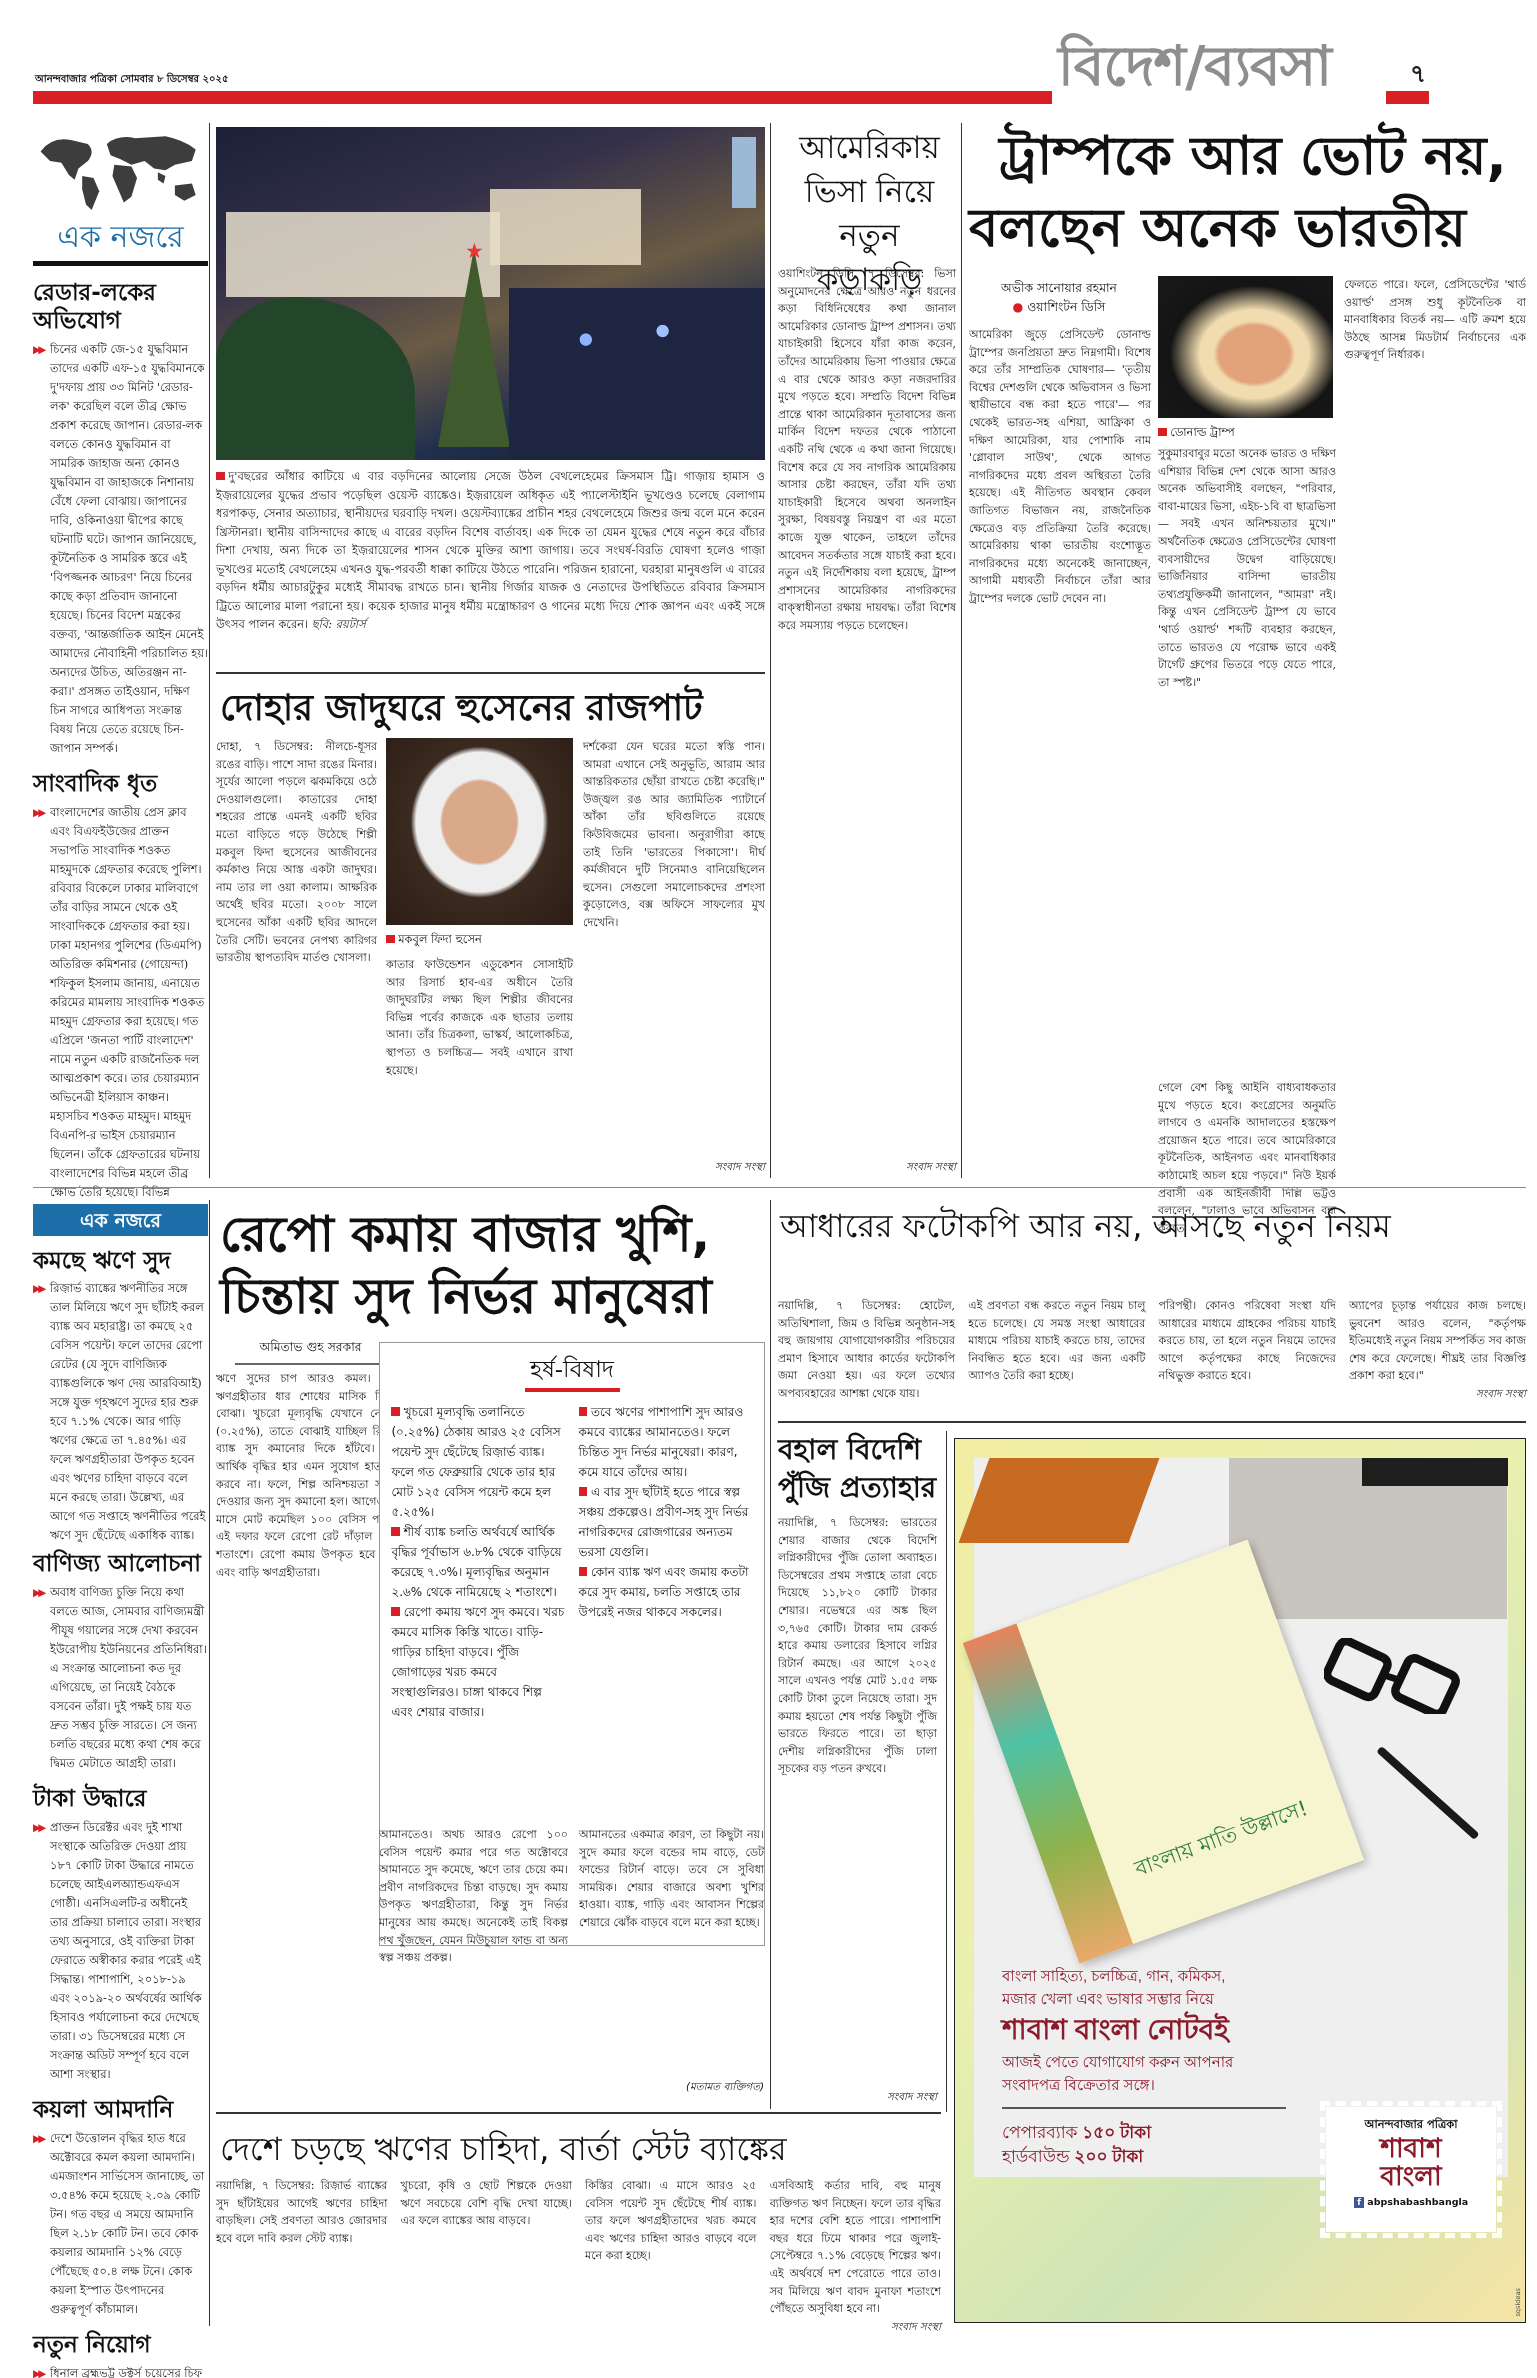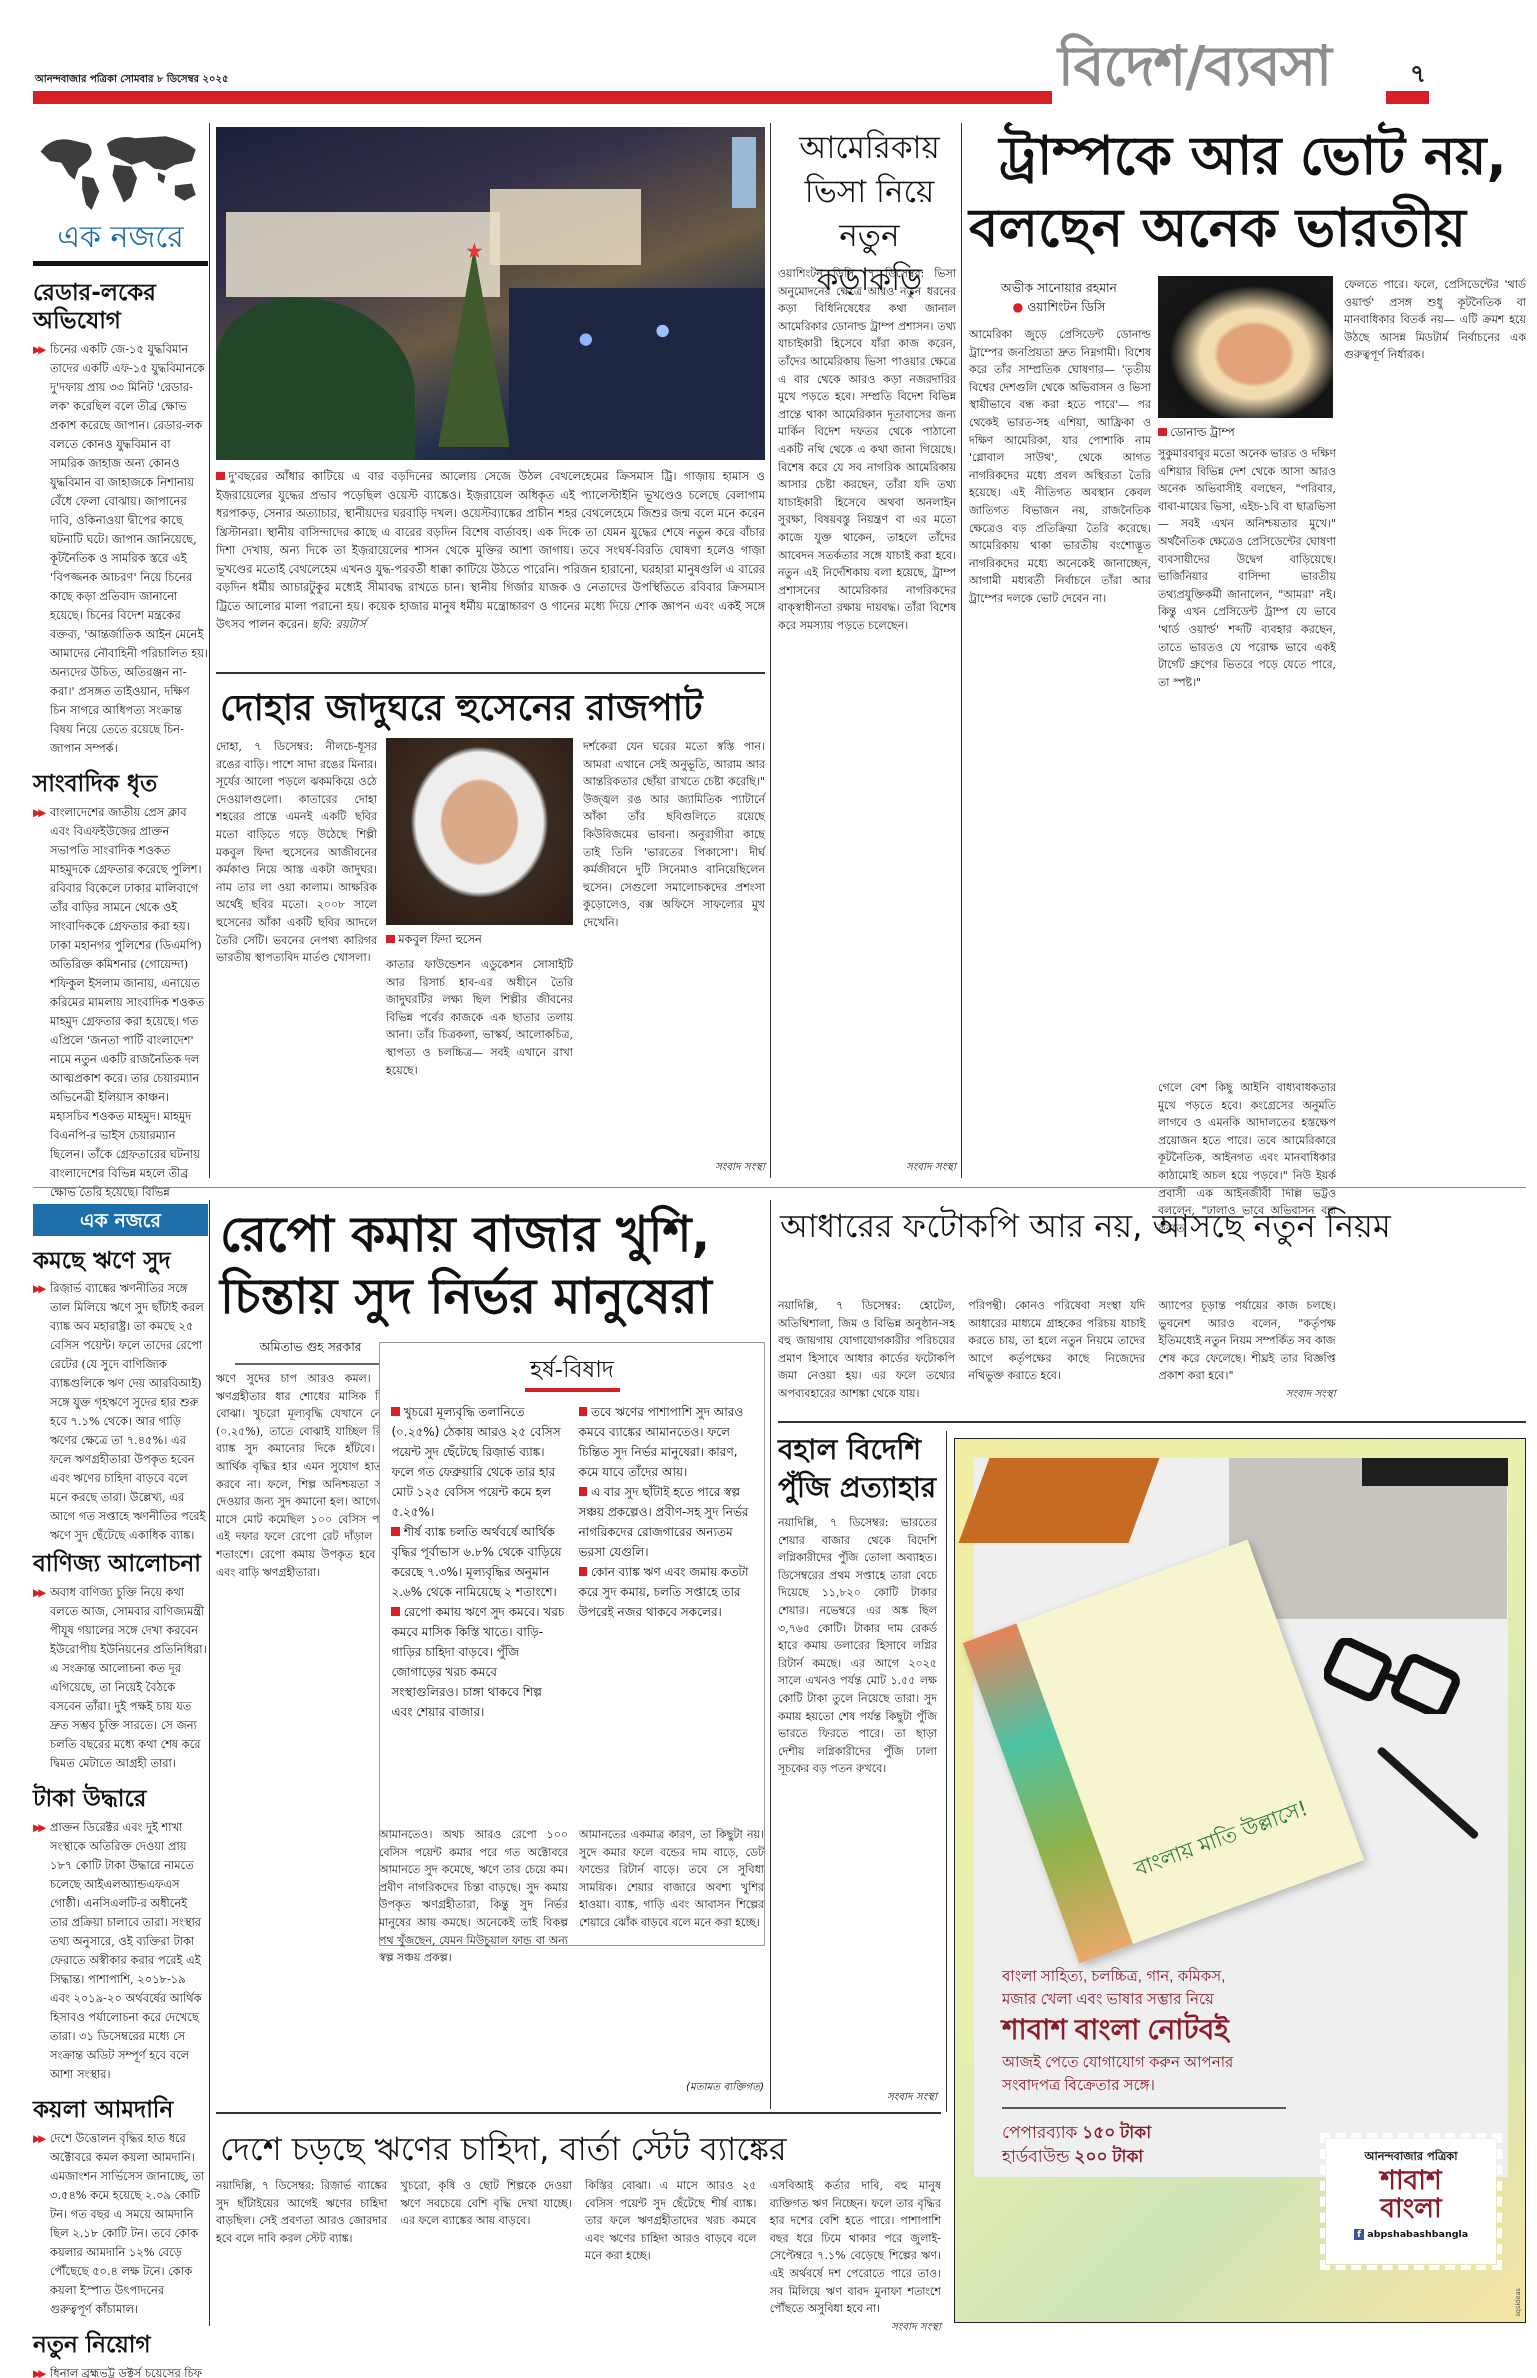--- a/index.html
+++ b/index.html
@@ -160,20 +160,21 @@
 </div>
 <div class="abs txt" style="left:379px;top:1826px;width:189px;">আমানতেও। অথচ আরও রেপো ১০০ বেসিস পয়েন্ট কমার পরে গত অক্টোবরে আমানতে সুদ কমেছে, ঋণে তার চেয়ে কম। প্রবীণ নাগরিকদের চিন্তা বাড়ছে। সুদ কমায় উপকৃত ঋণগ্রহীতারা, কিন্তু সুদ নির্ভর মানুষের আয় কমছে। অনেকেই তাই বিকল্প পথ খুঁজছেন, যেমন মিউচুয়াল ফান্ড বা অন্য স্বল্প সঞ্চয় প্রকল্প।</div>
 <div class="abs txt" style="left:579px;top:1826px;width:185px;">আমানতের একমাত্র কারণ, তা কিছুটা নয়। সুদে কমার ফলে বন্ডের দাম বাড়ে, ডেট ফান্ডের রিটার্ন বাড়ে। তবে সে সুবিধা সাময়িক। শেয়ার বাজারে অবশ্য খুশির হাওয়া। ব্যাঙ্ক, গাড়ি এবং আবাসন শিল্পের শেয়ারে ঝোঁক বাড়বে বলে মনে করা হচ্ছে।</div>
 <div class="abs credit" style="left:579px;top:2078px;width:185px;">(মতামত ব্যক্তিগত)</div>
 
 <div class="vrule" style="left:770px;top:1200px;height:909px;"></div>
 
 <div class="abs hd" style="left:780px;top:1204px;width:748px;font-size:32px;line-height:44px;font-weight:normal;white-space:nowrap;">আধারের ফটোকপি আর নয়, আসছে নতুন নিয়ম</div>
 <div class="abs cols4 txt" style="left:778px;top:1255px;width:748px;margin-top:42px;">
   <div>নয়াদিল্লি, ৭ ডিসেম্বর: হোটেল, অতিথিশালা, জিম ও বিভিন্ন অনুষ্ঠান-সহ বহু জায়গায় যোগাযোগকারীর পরিচয়ের প্রমাণ হিসাবে আধার কার্ডের ফটোকপি জমা নেওয়া হয়। এর ফলে তথ্যের অপব্যবহারের আশঙ্কা থেকে যায়।</div>
+  <div>এই প্রবণতা বন্ধ করতে নতুন নিয়ম চালু হতে চলেছে। যে সমস্ত সংস্থা আধারের মাধ্যমে পরিচয় যাচাই করতে চায়, তাদের নিবন্ধিত হতে হবে। এর জন্য একটি অ্যাপও তৈরি করা হচ্ছে।</div>
   <div>পরিপন্থী। কোনও পরিষেবা সংস্থা যদি আধারের মাধ্যমে গ্রাহকের পরিচয় যাচাই করতে চায়, তা হলে নতুন নিয়মে তাদের আগে কর্তৃপক্ষের কাছে নিজেদের নথিভুক্ত করাতে হবে।</div>
   <div><span>অ্যাপের চূড়ান্ত পর্যায়ের কাজ চলছে। ভুবনেশ আরও বলেন, "কর্তৃপক্ষ ইতিমধ্যেই নতুন নিয়ম সম্পর্কিত সব কাজ শেষ করে ফেলেছে। শীঘ্রই তার বিজ্ঞপ্তি প্রকাশ করা হবে।"</span><div class="credit">সংবাদ সংস্থা</div></div>
 </div>
 <div class="hrule" style="left:778px;top:1421px;width:748px;"></div>
 
 <div class="abs hd" style="left:778px;top:1431px;width:161px;font-size:28px;line-height:38px;">বহাল বিদেশি পুঁজি প্রত্যাহার</div>
 <div class="abs txt" style="left:778px;top:1514px;width:159px;">নয়াদিল্লি, ৭ ডিসেম্বর: ভারতের শেয়ার বাজার থেকে বিদেশি লগ্নিকারীদের পুঁজি তোলা অব্যাহত। ডিসেম্বরের প্রথম সপ্তাহে তারা বেচে দিয়েছে ১১,৮২০ কোটি টাকার শেয়ার। নভেম্বরে এর অঙ্ক ছিল ৩,৭৬৫ কোটি। টাকার দাম রেকর্ড হারে কমায় ডলারের হিসাবে লগ্নির রিটার্ন কমছে। এর আগে ২০২৫ সালে এখনও পর্যন্ত মোট ১.৫৫ লক্ষ কোটি টাকা তুলে নিয়েছে তারা। সুদ কমায় হয়তো শেষ পর্যন্ত কিছুটা পুঁজি ভারতে ফিরতে পারে। তা ছাড়া দেশীয় লগ্নিকারীদের পুঁজি ঢালা সূচকের বড় পতন রুখবে।</div>
 <div class="abs credit" style="left:778px;top:2088px;width:159px;">সংবাদ সংস্থা</div>
 <div class="vrule" style="left:946px;top:1431px;height:681px;"></div>
 
@@ -197,21 +198,21 @@
   <div class="abs" style="left:47px;top:525px;width:360px;color:#8b1a2b;font-family:Liberation Sans, sans-serif;">
     <div style="font-size:15px;line-height:23px;">বাংলা সাহিত্য, চলচ্চিত্র, গান, কমিকস,</div>
     <div style="font-size:15px;line-height:23px;">মজার খেলা এবং ভাষার সম্ভার নিয়ে</div>
     <div style="font-size:28px;line-height:40px;font-weight:bold;white-space:nowrap;">শাবাশ বাংলা নোটবই</div>
     <div style="font-size:15px;line-height:23px;">আজই পেতে যোগাযোগ করুন আপনার</div>
     <div style="font-size:15px;line-height:23px;">সংবাদপত্র বিক্রেতার সঙ্গে।</div>
     <div style="height:1.9px;background:#555;margin:11.4px 0 11.4px;width:284px;"></div>
     <div style="font-size:17px;line-height:24.6px;"><span>পেপারব্যাক</span> <b>১৫০ টাকা</b></div>
     <div style="font-size:17px;line-height:24.6px;"><span>হার্ডবাউন্ড</span> <b>২০০ টাকা</b></div>
   </div>
-  <div class="abs" style="left:371px;top:700px;width:170px;height:125px;background:#fff;outline:5.7px dashed #fff;outline-offset:1.9px;text-align:center;font-family:'DejaVu Sans',sans-serif;">
+  <div class="abs" style="left:371px;top:668px;width:170px;height:125px;background:#fff;outline:5.7px dashed #fff;outline-offset:1.9px;text-align:center;font-family:'DejaVu Sans',sans-serif;">
     <div style="font-size:11.4px;line-height:19px;margin-top:7.6px;font-weight:bold;">আনন্দবাজার পত্রিকা</div>
     <div style="font-size:26.5px;line-height:28px;color:#8b1a2b;font-weight:bold;text-align:center;">শাবাশ</div>
     <div style="font-size:26.5px;line-height:28px;color:#8b1a2b;font-weight:bold;">বাংলা</div>
     <div style="font-size:9.5px;line-height:17px;margin-top:3.8px;"><span style="display:inline-block;width:10.4px;height:10.4px;background:#3b5998;color:#fff;font-size:8.5px;line-height:10.4px;font-weight:bold;">f</span> <b>abpshabashbangla</b></div>
   </div>
   <div class="abs" style="right:3.8px;bottom:34px;font-size:6.6px;transform:rotate(-90deg);transform-origin:right bottom;color:#555;">sqsideas</div>
 </div>
 
 <div class="hrule" style="left:216px;top:2112px;width:725px;"></div>
 <div class="abs hd" style="left:220px;top:2127px;width:719px;font-size:32px;line-height:44px;font-weight:normal;white-space:nowrap;">দেশে চড়ছে ঋণের চাহিদা, বার্তা স্টেট ব্যাঙ্কের</div>

